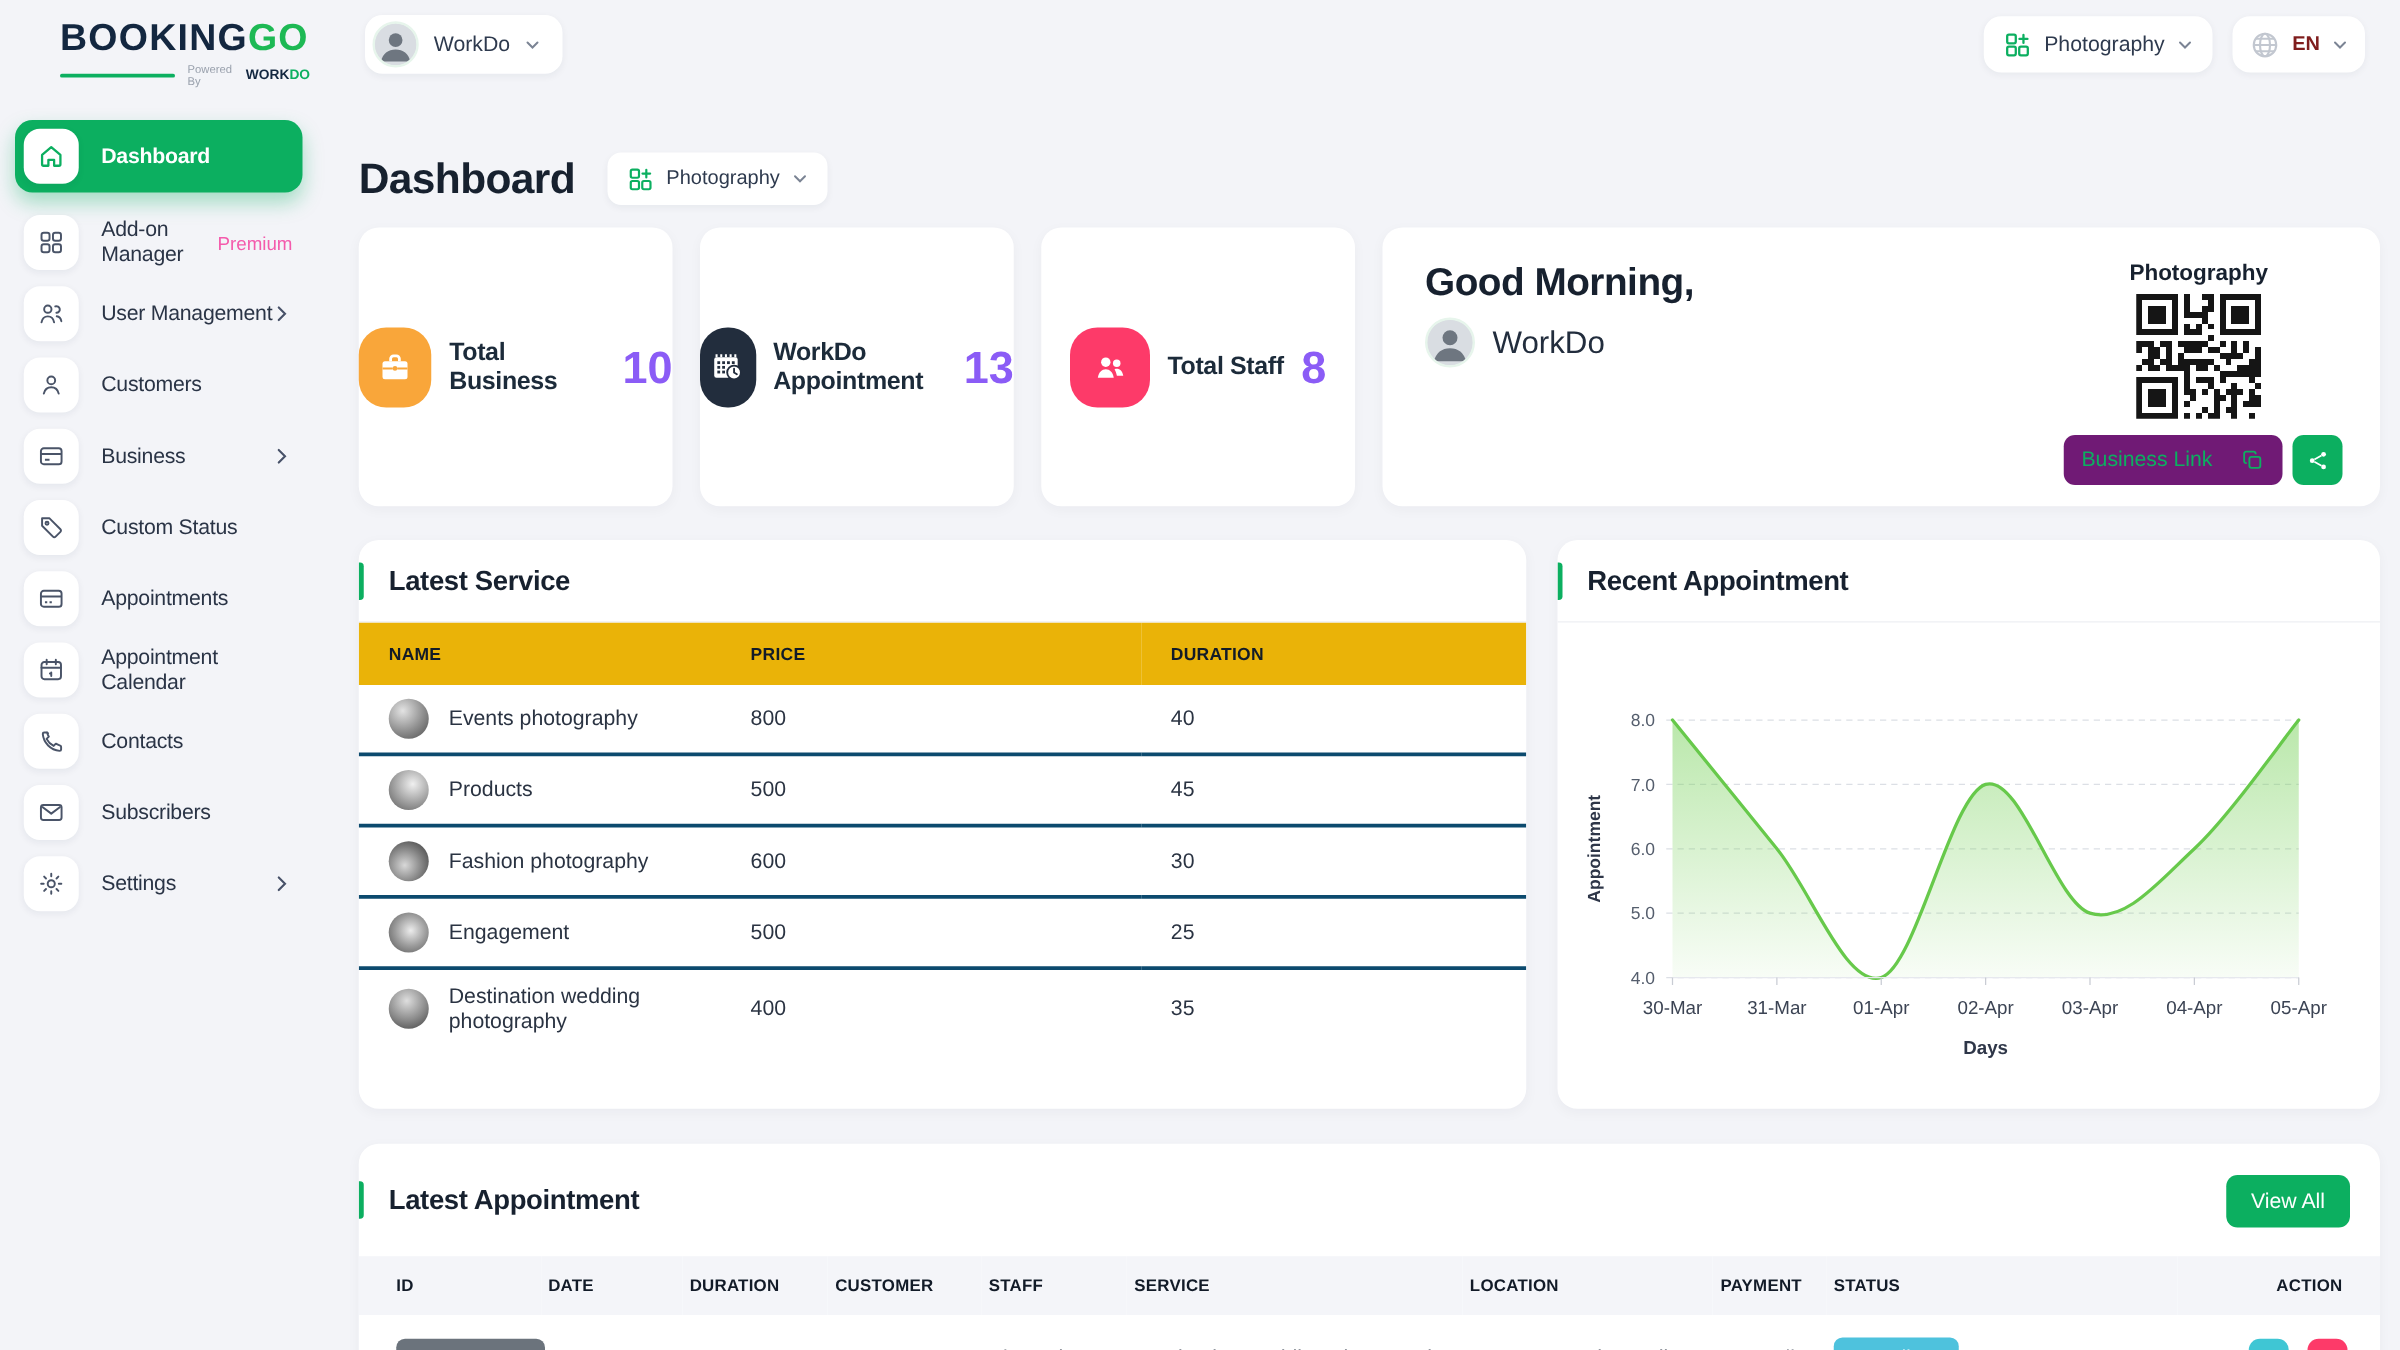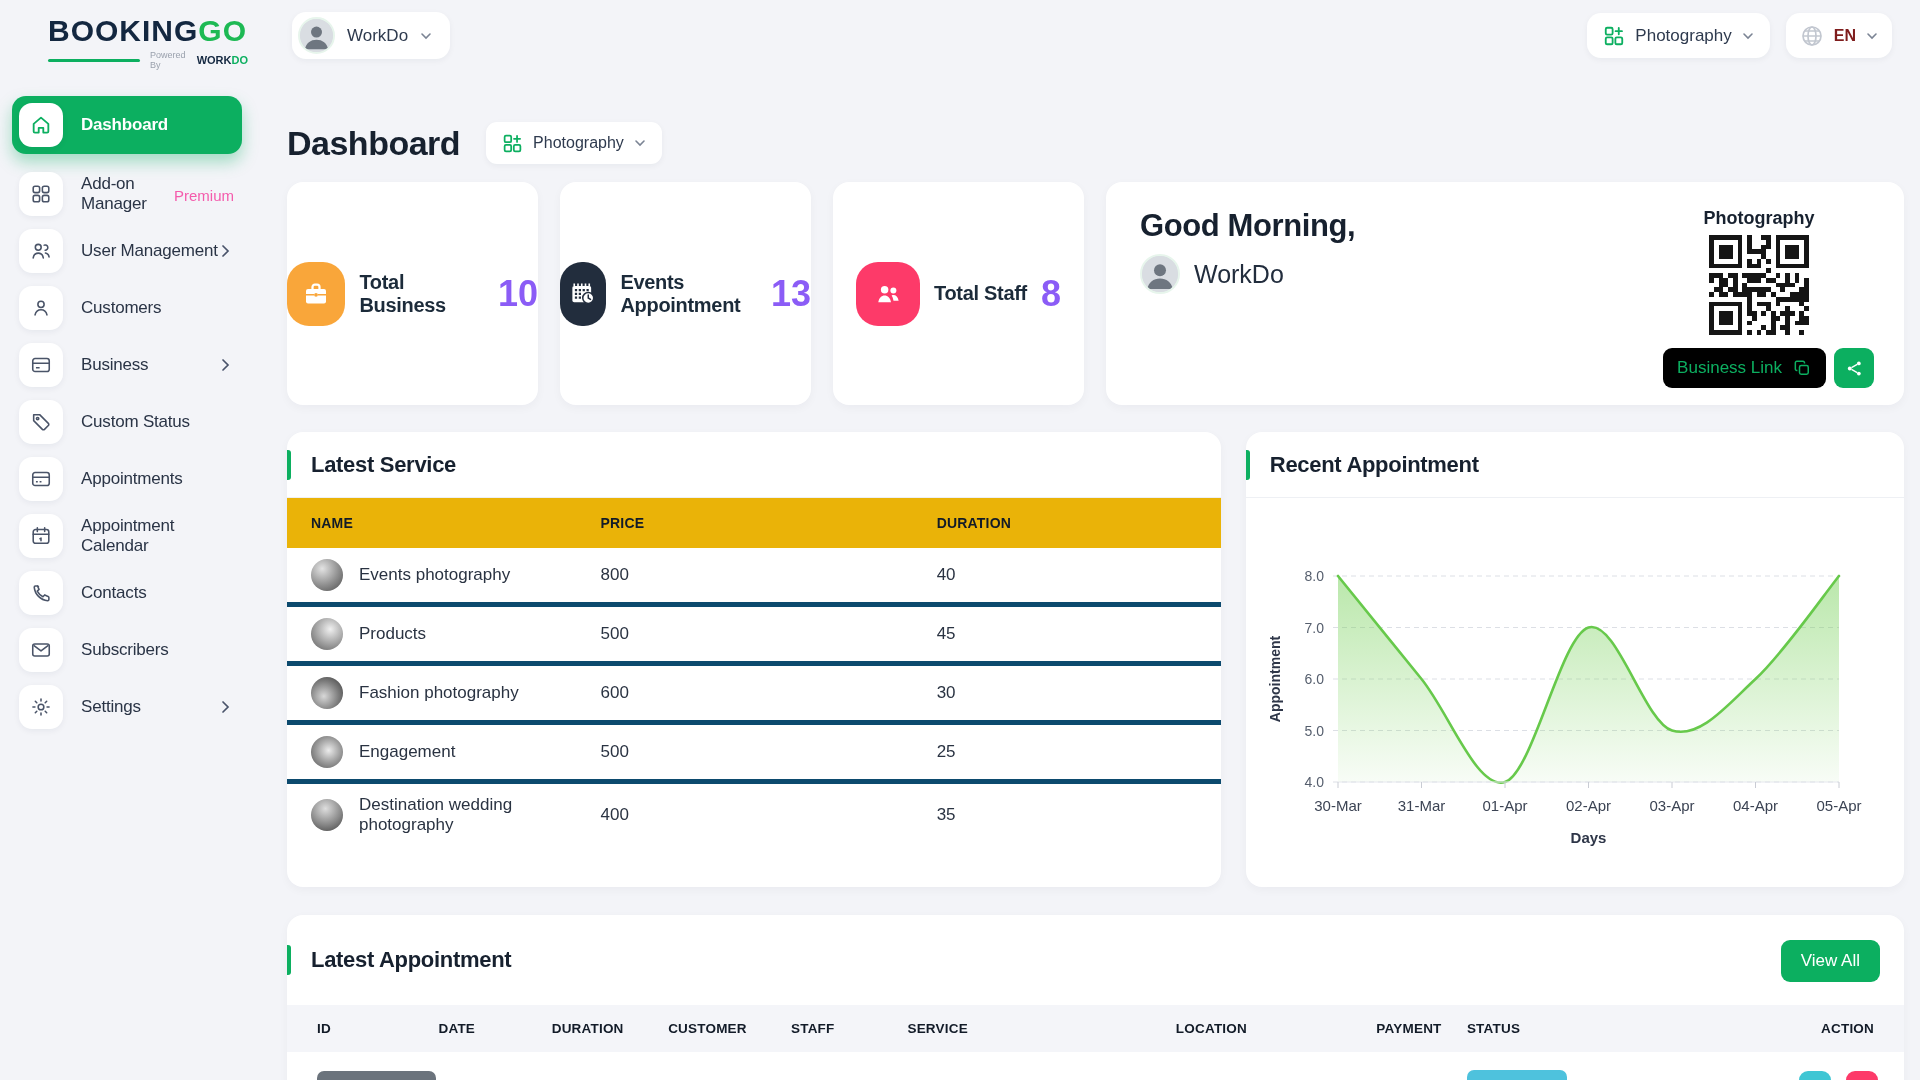--- a/index.html
+++ b/index.html
@@ -56,32 +56,32 @@
 
   .greet-card{flex:1;height:223px;padding:26px 30px 22px 34px;display:flex;justify-content:space-between}
   .greet-title{font-size:31px;font-weight:700;color:#17212f;letter-spacing:-.4px}
   .greet-user-row{display:flex;align-items:center;gap:14px;margin-top:10px}
   .greet-user{font-size:25px;color:#222d3d;font-weight:500}
   .greet-msg{font-size:17px;color:#2c3648;margin-top:18px;max-width:545px;line-height:1.45;letter-spacing:-.2px}
   .greet-right{display:flex;flex-direction:column;align-items:center;width:230px}
   .qr-label{font-size:18px;font-weight:700;color:#17212f}
   .qr-box{width:100px;height:100px;margin-top:6px}
   .greet-btns{display:flex;gap:8px;margin-top:13px;align-self:flex-end}
-  .bizlink-btn{background:#000000;color:#0caf60;font-size:17px;font-weight:500;border:none;border-radius:9px;height:40px;padding:0 14px;display:flex;align-items:center;gap:10px;cursor:pointer}
+  .bizlink-btn{background:#701a75;color:#0caf60;font-size:17px;font-weight:500;border:none;border-radius:9px;height:40px;padding:0 14px;display:flex;align-items:center;gap:22px;cursor:pointer}
   .share-btn{background:#0caf60;border:none;border-radius:9px;width:40px;height:40px;display:flex;align-items:center;justify-content:center;cursor:pointer}
 
   .mid-row{display:flex;gap:25px;margin-top:27px}
   .sec-head{display:flex;align-items:center;height:66px;border-bottom:1px solid #eef0f4;position:relative}
   .accent{position:absolute;left:0;top:18px;width:4px;height:30px;background:#0caf60;border-radius:0 3px 3px 0}
   .sec-title{font-size:22px;font-weight:700;color:#17212f;margin-left:24px;letter-spacing:-.3px}
 
   .service-card{width:935px;height:455px;overflow:hidden}
   table{border-collapse:collapse;width:100%;table-layout:fixed}
   .svc-table thead th{background:#eab308;text-align:left;font-size:14px;font-weight:700;color:#121b28;letter-spacing:.2px;padding:17px 0 17px 24px;text-transform:uppercase}
-  .svc-table td{border-top:5px solid #0c4a6e;padding:11px 0 11px 24px;font-size:17px;color:#2a3342}
+  .svc-table td{border-top:3px solid #0c4a6e;padding:11px 0 11px 24px;font-size:17px;color:#2a3342}
   .svc-table tr:first-child td{border-top:none}
   .svc-name{display:flex;align-items:center;gap:16px}
   .svc-photo{width:32px;height:32px;border-radius:50%;flex:0 0 auto;background:radial-gradient(circle at 35% 30%,#e3e3e3,#8e8e8e 55%,#4c4c4c)}
   .svc-photo.p2{background:radial-gradient(circle at 60% 35%,#f0f0f0,#a5a5a5 50%,#5a5a5a)}
   .svc-photo.p3{background:radial-gradient(circle at 40% 60%,#d8d8d8,#7c7c7c 55%,#373737)}
   .svc-photo.p4{background:radial-gradient(circle at 55% 45%,#ececec,#9b9b9b 50%,#515151)}
   .svc-photo.p5{background:radial-gradient(circle at 45% 30%,#dedede,#8a8a8a 55%,#404040)}
 
   .chart-card{width:659px;height:455px;overflow:hidden}
 
@@ -323,21 +323,21 @@
               <rect x="14.8" y="8" width="1.8" height="1.8"></rect>
               <rect x="5.5" y="11" width="1.8" height="1.8"></rect>
               <rect x="8.6" y="11" width="1.8" height="1.8"></rect>
               <rect x="5.5" y="14" width="1.8" height="1.8"></rect>
               <rect x="8.6" y="14" width="1.8" height="1.8"></rect>
             </g>
             <circle cx="16.2" cy="15.2" r="4.4" fill="#fff" stroke="#222d3d" stroke-width="1.2"></circle>
             <path d="M16.2 12.8v2.4l1.8 1.1" fill="none" stroke="#222d3d" stroke-width="1.2" stroke-linecap="round"></path>
           </svg>
       </div>
-      <div class="stat-label">Events Appointment</div>
+      <div class="stat-label">WorkDo Appointment</div>
       <div class="stat-value">13</div>
     </div>
     <div class="card stat-card">
       <div class="stat-icon" style="background:#fd3a69">
         <svg width="30" height="30" viewBox="0 0 24 24" fill="#fff">
             <circle cx="9.3" cy="8.6" r="3"></circle>
             <path d="M4.2 18.5c.6-3.5 2.6-5.4 5.1-5.4s4.5 1.9 5.1 5.4z"></path>
             <circle cx="16.3" cy="9.2" r="2.4"></circle>
             <path d="M14.9 13.1c.5-.2 1-.3 1.4-.3 2.1 0 3.7 1.6 4.2 4.5h-4.1c-.3-1.7-.8-3.1-1.5-4.2z"></path>
           </svg>

